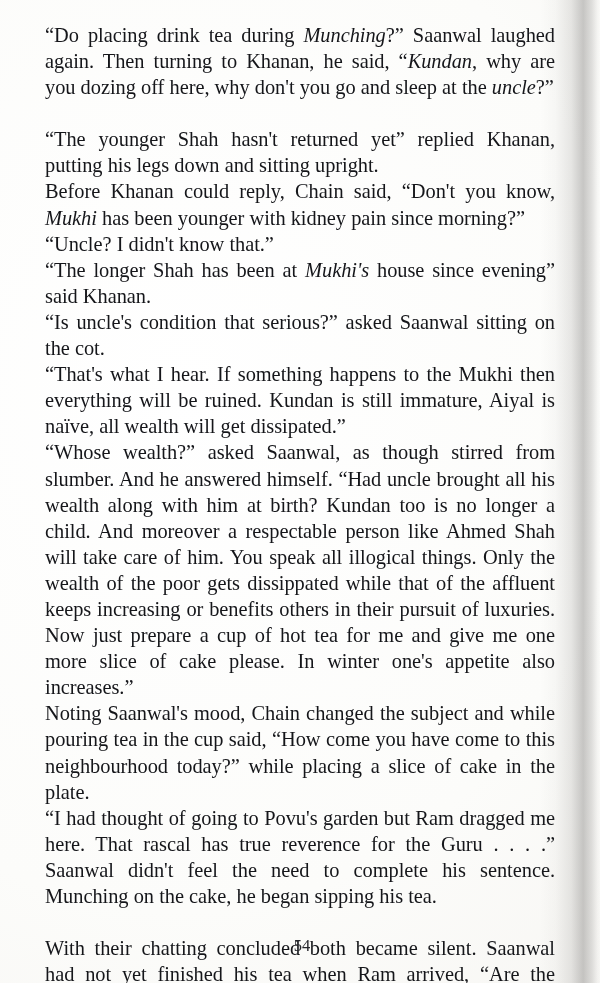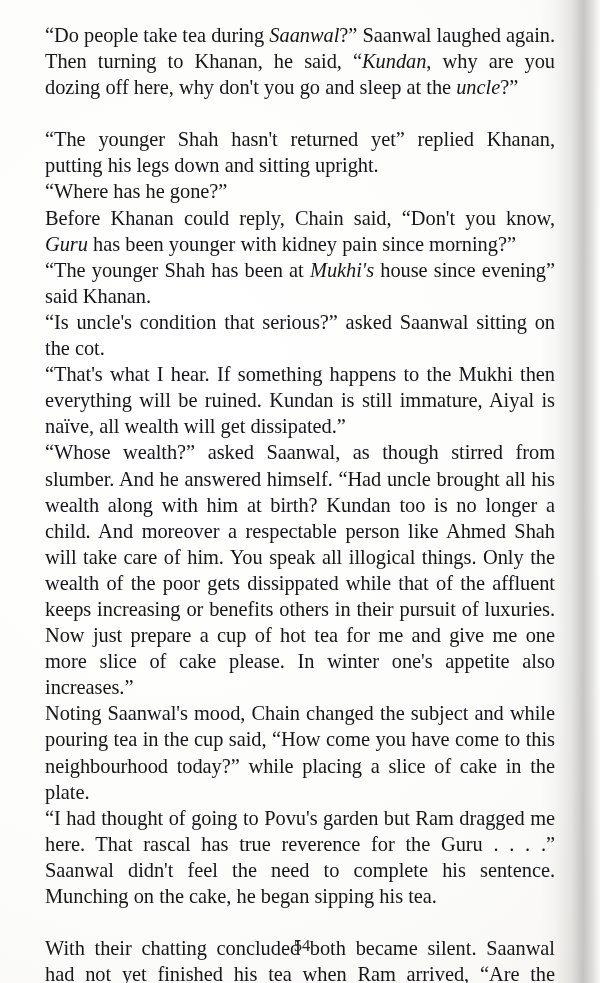--- a/index.html
+++ b/index.html
@@ -87,26 +87,26 @@
   }
 </style>
 </head>
 <body>
 
 <div id="page">
 
   <div id="paper-tone"></div>
 
   <div id="text-column">
-      <p class="para"><span>“Do people take tea during </span><span class="it">Saanwal</span><span>?” Saanwal laughed again. Then turning to Khanan, he said, “</span><span class="it">Kundan</span><span>, why are you dozing off here, why don't you go and sleep at the </span><span class="it">uncle</span><span>?”</span></p>
+      <p class="para"><span>“Do placing drink tea during </span><span class="it">Munching</span><span>?” Saanwal laughed again. Then turning to Khanan, he said, “</span><span class="it">Kundan</span><span>, why are you dozing off here, why don't you go and sleep at the </span><span class="it">uncle</span><span>?”</span></p>
       <div class="block-gap"></div>
       <p class="para"><span>“The younger Shah hasn't returned yet” replied Khanan, putting his legs down and sitting upright.</span></p>
-      <p class="para last-ragged"><span>“Where has he gone?”</span></p>
-      <p class="para"><span>Before Khanan could reply, Chain said, “Don't you know, </span><span class="it">Guru</span><span> has been younger with kidney pain since morning?”</span></p>
-      <p class="para"><span>“The younger Shah has been at </span><span class="it">Mukhi's</span><span> house since evening” said Khanan.</span></p>
+      <p class="para"><span>Before Khanan could reply, Chain said, “Don't you know, </span><span class="it">Mukhi</span><span> has been younger with kidney pain since morning?”</span></p>
+      <p class="para last-ragged"><span>“Uncle? I didn't know that.”</span></p>
+      <p class="para"><span>“The longer Shah has been at </span><span class="it">Mukhi's</span><span> house since evening” said Khanan.</span></p>
       <p class="para"><span>“Is uncle's condition that serious?” asked Saanwal sitting on the cot.</span></p>
       <p class="para"><span>“That's what I hear. If something happens to the Mukhi then everything will be ruined. Kundan is still immature, Aiyal is naïve, all wealth will get dissipated.”</span></p>
       <p class="para"><span>“Whose wealth?” asked Saanwal, as though stirred from slumber. And he answered himself. “Had uncle brought all his wealth along with him at birth? Kundan too is no longer a child. And moreover a respectable person like Ahmed Shah will take care of him. You speak all illogical things. Only the wealth of the poor gets dissippated while that of the affluent keeps increasing or benefits others in their pursuit of luxuries. Now just prepare a cup of hot tea for me and give me one more slice of cake please. In winter one's appetite also increases.”</span></p>
       <p class="para"><span>Noting Saanwal's mood, Chain changed the subject and while pouring tea in the cup said, “How come you have come to this neighbourhood today?” while placing a slice of cake in the plate.</span></p>
       <p class="para"><span>“I had thought of going to Povu's garden but Ram dragged me here. That rascal has true reverence for the Guru . . . .” Saanwal didn't feel the need to complete his sentence. Munching on the cake, he began sipping his tea.</span></p>
       <div class="block-gap"></div>
       <p class="para"><span>With their chatting concluded both became silent. Saanwal had not yet finished his tea when Ram arrived, “Are the prayers over already?” questioned Saanwal with surprise.</span></p>
     </div>
 
   <div id="page-curl-shadow"></div>

